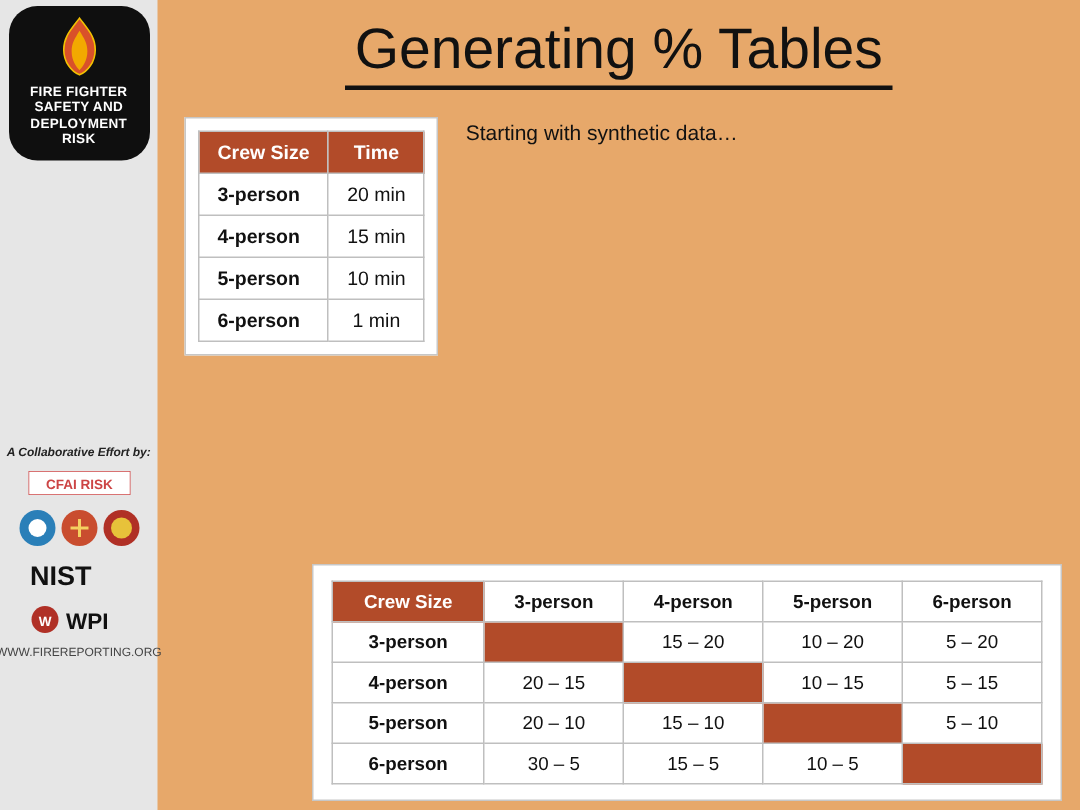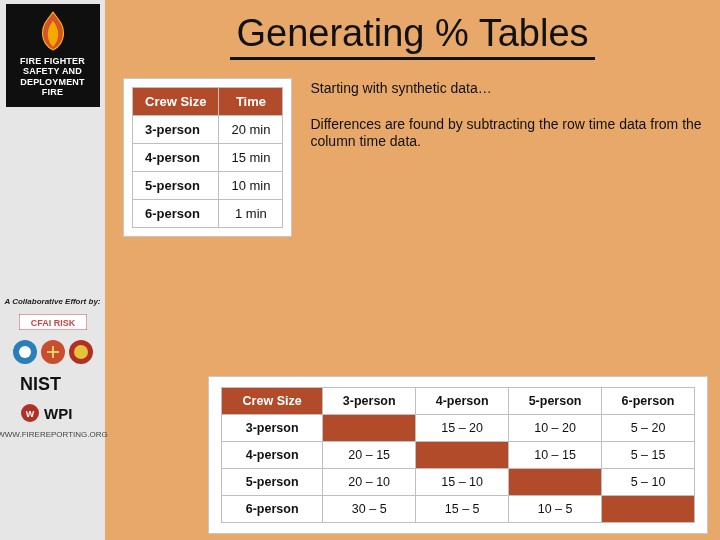--- a/index.html
+++ b/index.html
@@ -15,20 +15,21 @@
     width: 105px; height: 540px;
     background: #e6e6e6;
     display: flex; flex-direction: column;
     align-items: center;
     padding-top: 4px;
   }
   .badge {
     width: 94px; background: #0f0f0f; color: #fff;
     display: flex; flex-direction: column; align-items: center;
     padding: 6px 4px 10px 4px;
+    border-radius: 19px;
   }
   .flame {
     width: 42px; height: 42px;
     position: relative; margin-bottom: 4px;
   }
   .flame svg { width: 100%; height: 100%; }
   .badge-text { text-align: center; font-weight: bold; font-size: 9px; line-height: 1.15; letter-spacing: .2px; }
   .collab {
     margin-top: 190px;
     font-size: 8px; font-style: italic; color: #222; font-weight: bold;
@@ -82,21 +83,21 @@
     <div class="flame">
       <svg viewBox="0 0 40 40">
         <path d="M20 2 C14 10 10 14 10 22 C10 30 15 36 20 38 C25 36 30 30 30 22 C30 14 26 10 20 2 Z" fill="#d9512a" stroke="#f2c200" stroke-width="1"></path>
         <path d="M20 10 C17 15 15 18 15 23 C15 29 18 33 20 35 C22 33 25 29 25 23 C25 18 23 15 20 10 Z" fill="#f2a900"></path>
       </svg>
     </div>
     <div class="badge-text">
       <div>FIRE FIGHTER</div>
       <div>SAFETY AND</div>
       <div>DEPLOYMENT</div>
-      <div>FIRE</div>
+      <div>RISK</div>
     </div>
   </div>
 
   <div class="collab">A Collaborative Effort by:</div>
 
   <div class="logos">
     <svg width="68" height="16">
       <rect width="68" height="16" fill="#fff" stroke="#c44"></rect>
         <text x="34" y="12" font-size="9" fill="#c44" text-anchor="middle" font-weight="bold">CFAI RISK</text>
     </svg>
@@ -148,21 +149,20 @@
         <tr>
               <td class="lab">6-person</td>
               <td>1 min</td>
             </tr>
       </tbody>
         </table>
     </div>
 
     <div class="bodytext">
       <p>Starting with synthetic data…</p>
-      <p>Differences are found by subtracting the row time data from the column time data.</p>
     </div>
   </div>
 
   <div class="tbl2-wrap">
     <table class="tbl2">
       <tbody>
           <tr>
         <th>Crew Size</th>
         <td class="lab">3-person</td>
         <td class="lab">4-person</td>

